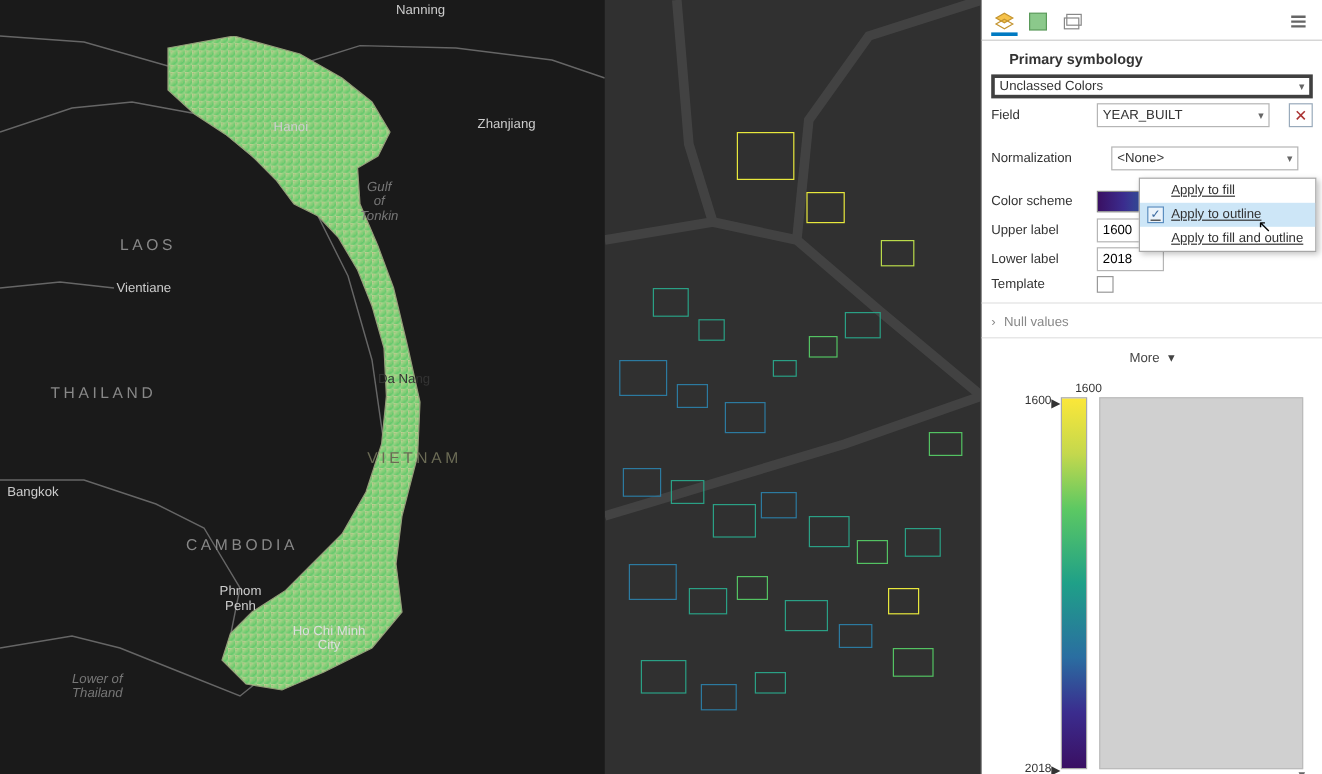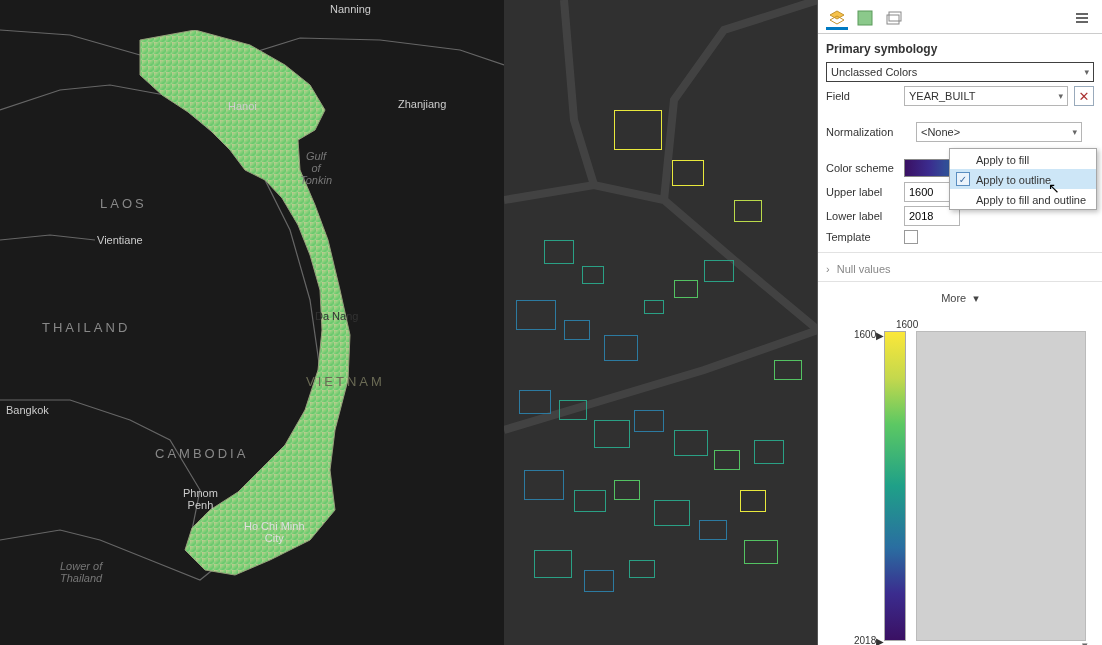--- a/index.html
+++ b/index.html
@@ -93,47 +93,47 @@
   border-bottom: 3px solid #007ac2;
 }
 .menu-icon {
   margin-left: auto;
   cursor: pointer;
   width: 20px;
 }
 .section-title {
   font-weight: 600;
   font-size: 12px;
-  padding: 8px 8px 4px 8px;
+  padding: 8px 8px 4px 23px;
   color: #333;
 }
 .dropdown {
   margin: 2px 8px;
-  border: 1px solid #404040;
+  border: 3px solid #404040;
   background: #fff;
   height: 20px;
   display: flex;
   align-items: center;
   padding: 0 4px;
   font-size: 11px;
   cursor: pointer;
   position: relative;
 }
 .dropdown::after {
   content: "▾";
   position: absolute;
   right: 4px;
   font-size: 9px;
   color: #666;
 }
 .row {
   display: flex;
   align-items: center;
   padding: 2px 8px;
-  gap: 6px;
+  gap: 16px;
 }
 .row-label {
   width: 72px;
   font-size: 11px;
   color: #333;
 }
 .row-input {
   flex: 1;
   border: 1px solid #b5b5b5;
   height: 20px;
@@ -244,25 +244,26 @@
   left: 131px;
   top: 148px;
   width: 148px;
   background: #fff;
   border: 1px solid #a7a7a7;
   box-shadow: 2px 2px 5px rgba(0,0,0,0.25);
   z-index: 50;
 }
 .cm-item {
   display: flex;
-  align-items: flex-end;
+  align-items: center;
   gap: 6px;
   padding: 3px 6px;
   font-size: 11px;
   cursor: pointer;
+  text-decoration: underline;
 }
 .cm-item.hover {
   background: #cde6f7;
 }
 .cm-check {
   width: 14px;
   height: 14px;
   border: 1px solid #5a8ec0;
   display: flex;
   align-items: center;

